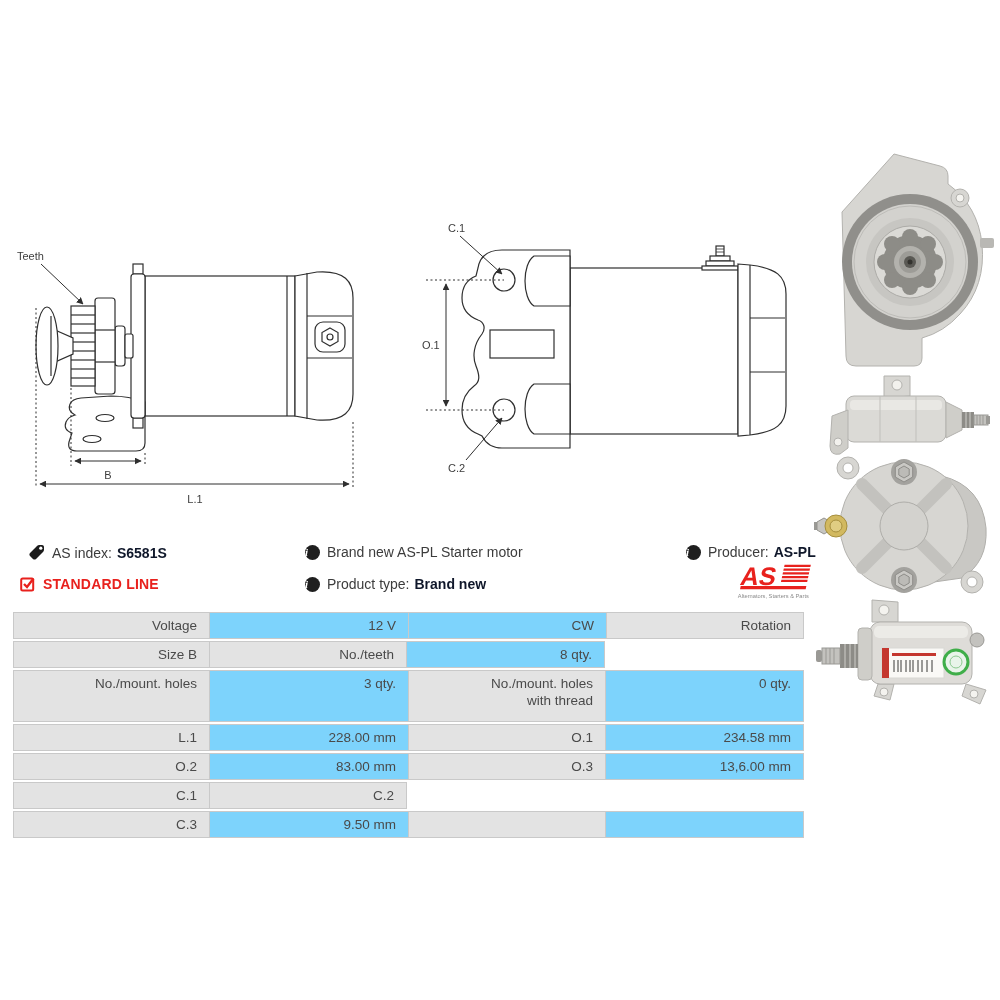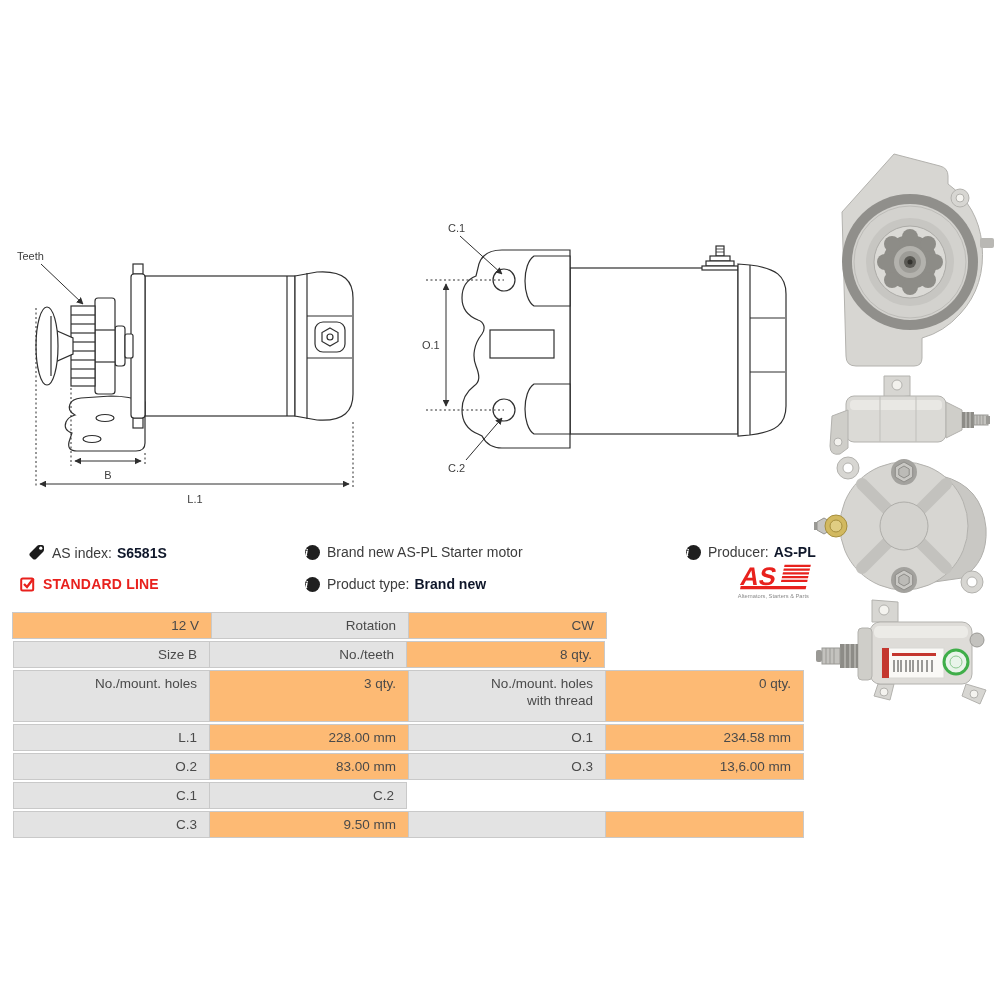--- a/index.html
+++ b/index.html
@@ -18,21 +18,21 @@
     font-size:11px;font-weight:bold;text-align:center;line-height:15px;display:inline-block;
     font-family:"Liberation Serif",serif;font-style:italic;}
   
   .brandlogo{display:flex;flex-direction:column;align-items:center;}
   .tagline{font-size:6px;color:#8a8a8a;white-space:nowrap;margin-top:1px;transform:scaleX(.95);}
   
   .spec{position:absolute;left:13px;top:612px;width:794px;font-size:13.5px;color:#4a4a4a;}
   .srow{display:flex;margin-bottom:2px;height:27px;}
   .srow.tall{height:52px;}
   .cell{border:1px solid #c9c9c9;display:flex;align-items:center;justify-content:flex-end;
-    padding-right:12px;box-sizing:border-box;background:#fdba74;}
+    padding-right:12px;box-sizing:border-box;background:#7dd3fc;}
   .cell.lab{background:#e3e3e3;}
   .cell.c1{width:197px;}
   .cell.c2{width:200px;margin-left:-1px;}
   .cell.c3{width:198px;margin-left:-1px;}
   .cell.c4{width:199px;margin-left:-1px;}
   .srow.tall .cell{align-items:flex-start;padding-top:5px;text-align:right;line-height:1.25;}
   svg text{font-family:"Liberation Sans",sans-serif;}
 </style>
 </head>
 <body>
@@ -310,23 +310,24 @@
       <rect x="50" y="15" width="28" height="2.4" fill="#e8211d"></rect>
       <rect x="50" y="19" width="28" height="2.4" fill="#e8211d"></rect>
       <rect x="8" y="25.5" width="70" height="3.6" fill="#e8211d"></rect>
     </g>
   </svg>
   <div class="tagline">Alternators, Starters &amp; Parts</div>
 </div>
 
 <div class="spec">
   <div class="srow">
+    <div class="cell lab c1">Voltage</div>
     <div class="cell c2">12 V</div>
+    <div class="cell c4">CW</div>
     <div class="cell lab c3">Rotation</div>
-    <div class="cell c4">CW</div>
   </div>
   <div class="srow">
     <div class="cell lab c1">Size B</div>
     <div class="cell lab c3">No./teeth</div>
     <div class="cell c4">8 qty.</div>
   </div>
   <div class="srow tall">
     <div class="cell lab c1">No./mount. holes</div>
     <div class="cell c2">3 qty.</div>
     <div class="cell lab c3" style="padding-left:56px;">No./mount. holes with thread</div>

